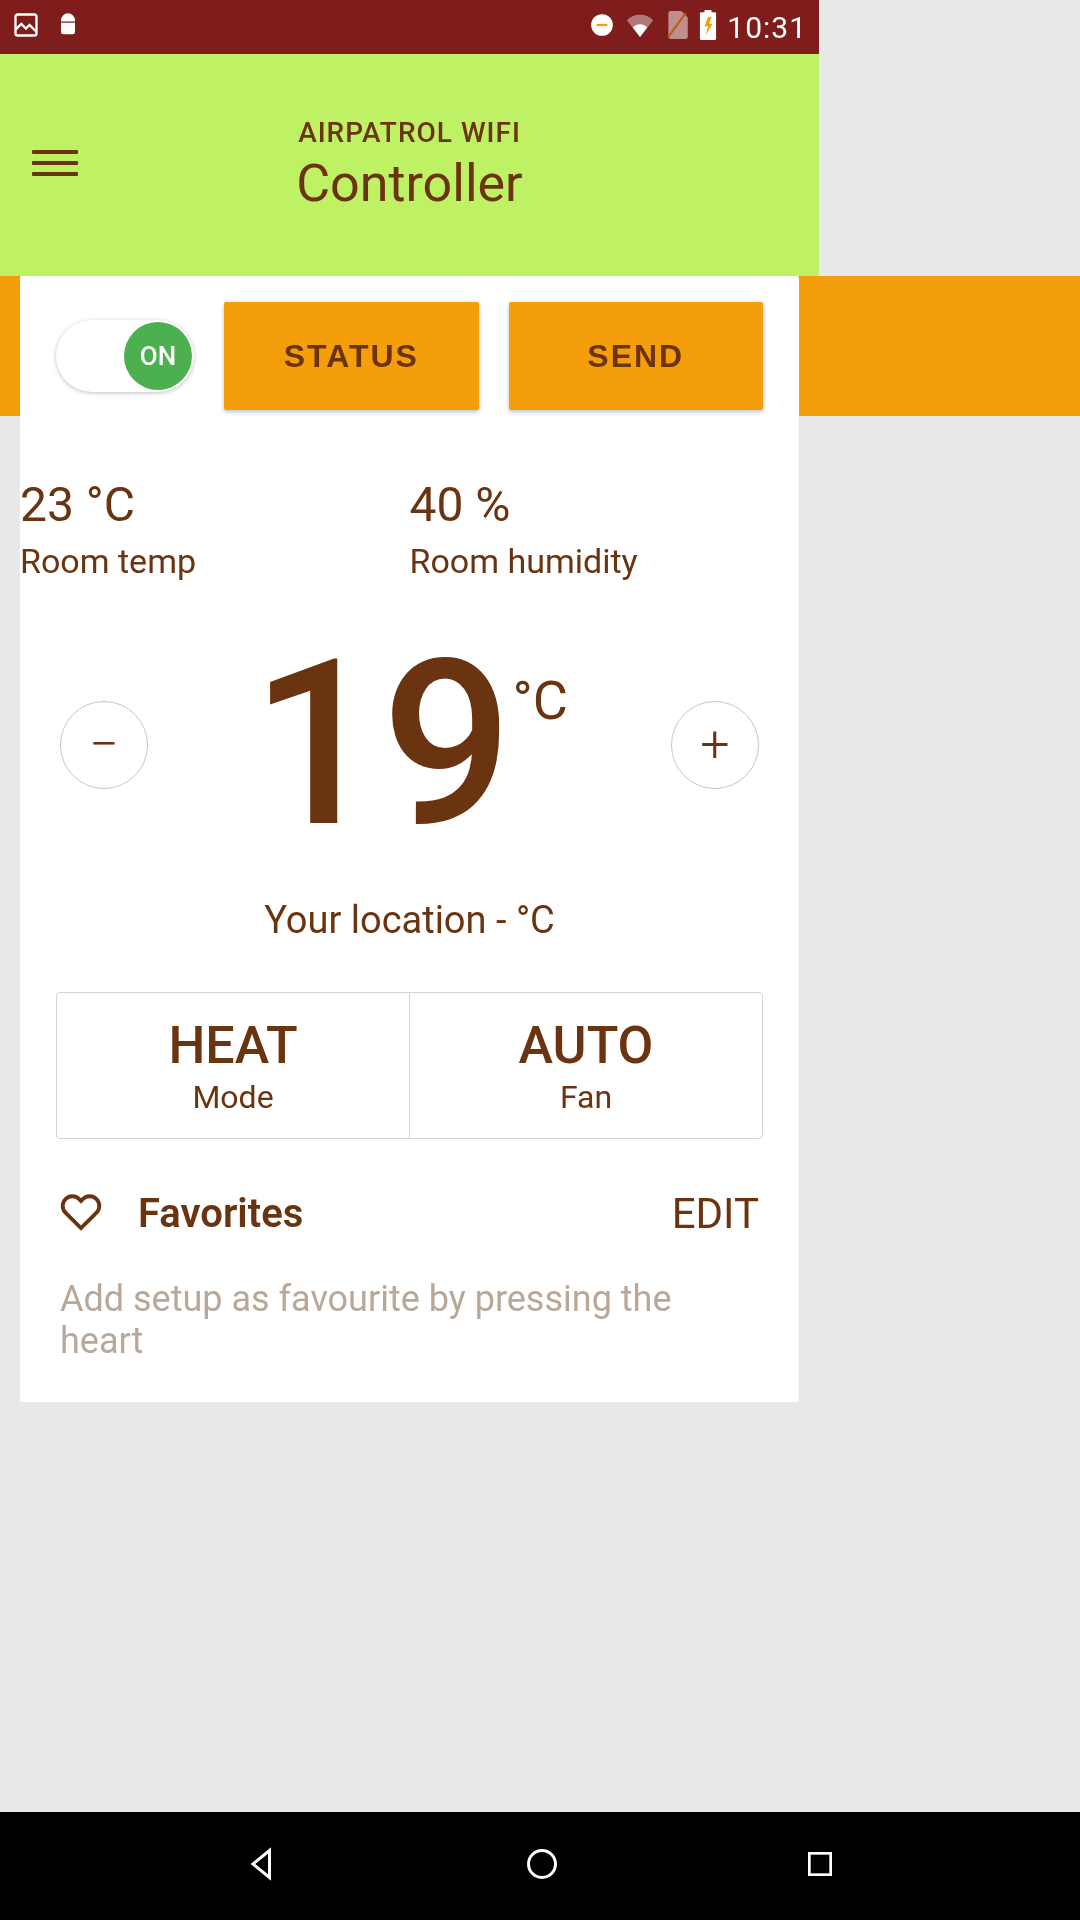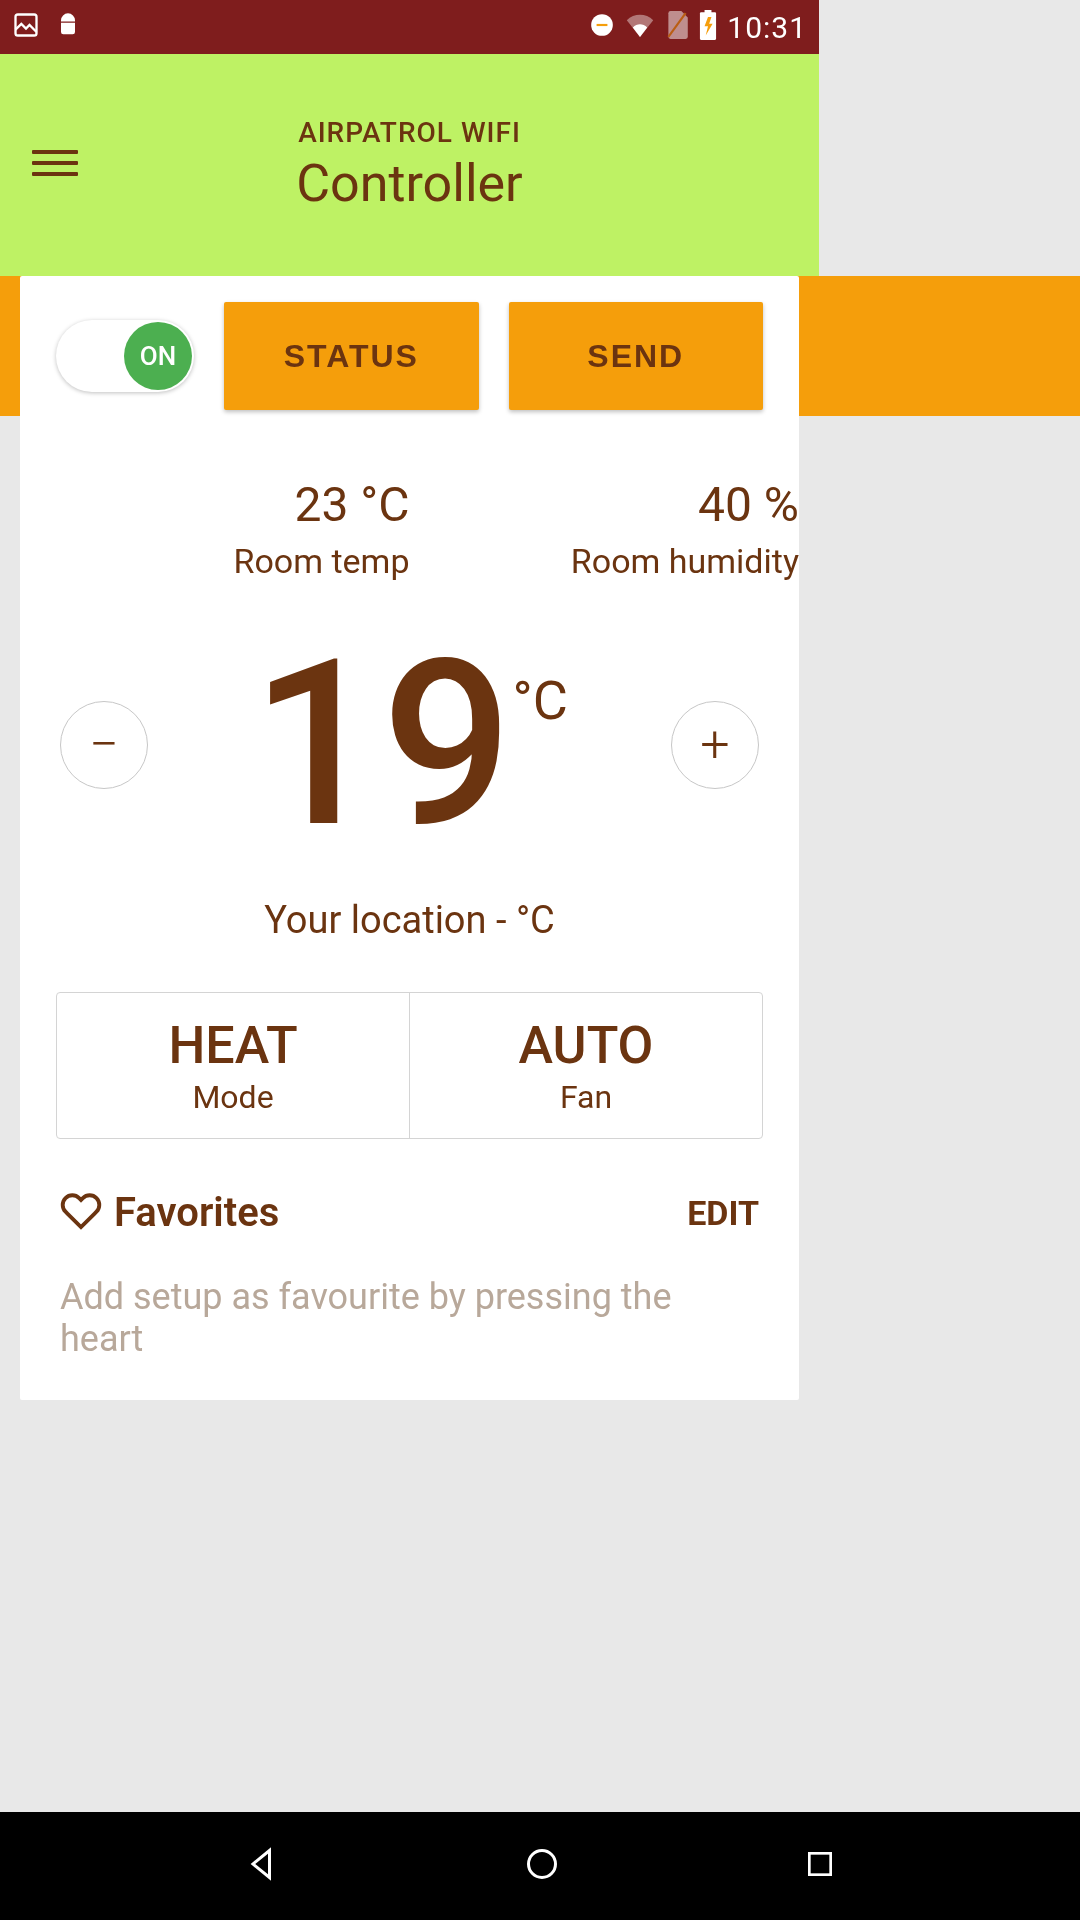--- a/index.html
+++ b/index.html
@@ -114,21 +114,21 @@
       letter-spacing: 2px;
       box-shadow: 0 2px 4px rgba(0,0,0,0.25);
       border-radius: 2px;
     }
     .stats-row {
       display: flex;
       margin-top: 40px;
     }
     .stat {
       flex: 1;
-      text-align: right;
+      text-align: left;
     }
     .stat-value {
       font-size: 48px;
       color: #6b3410;
       font-weight: 400;
     }
     .stat-label {
       font-size: 34px;
       color: #6b3410;
       margin-top: 8px;
@@ -197,23 +197,23 @@
       font-size: 32px;
       color: #6b3410;
       margin-top: 2px;
     }
     .fav-row {
       display: flex;
       align-items: center;
       padding: 50px 40px 0;
       justify-content: space-between;
     }
-    .fav-left { display: flex; align-items: center; gap: 12px; justify-content: flex-end; }
+    .fav-left { display: flex; align-items: center; gap: 36px; justify-content: flex-end; }
     .fav-title { font-size: 40px; color: #6b3410; font-weight: 600; }
-    .edit-btn { font-size: 34px; color: #6b3410; font-weight: 700; }
+    .edit-btn { font-size: 42px; color: #6b3410; font-weight: 400; }
     .fav-hint {
       color: #b8a89a;
       font-size: 36px;
       padding: 40px 40px 0;
     }
     .nav-bar {
       position: absolute;
       bottom: 0;
       left: 0;
       right: 0;

